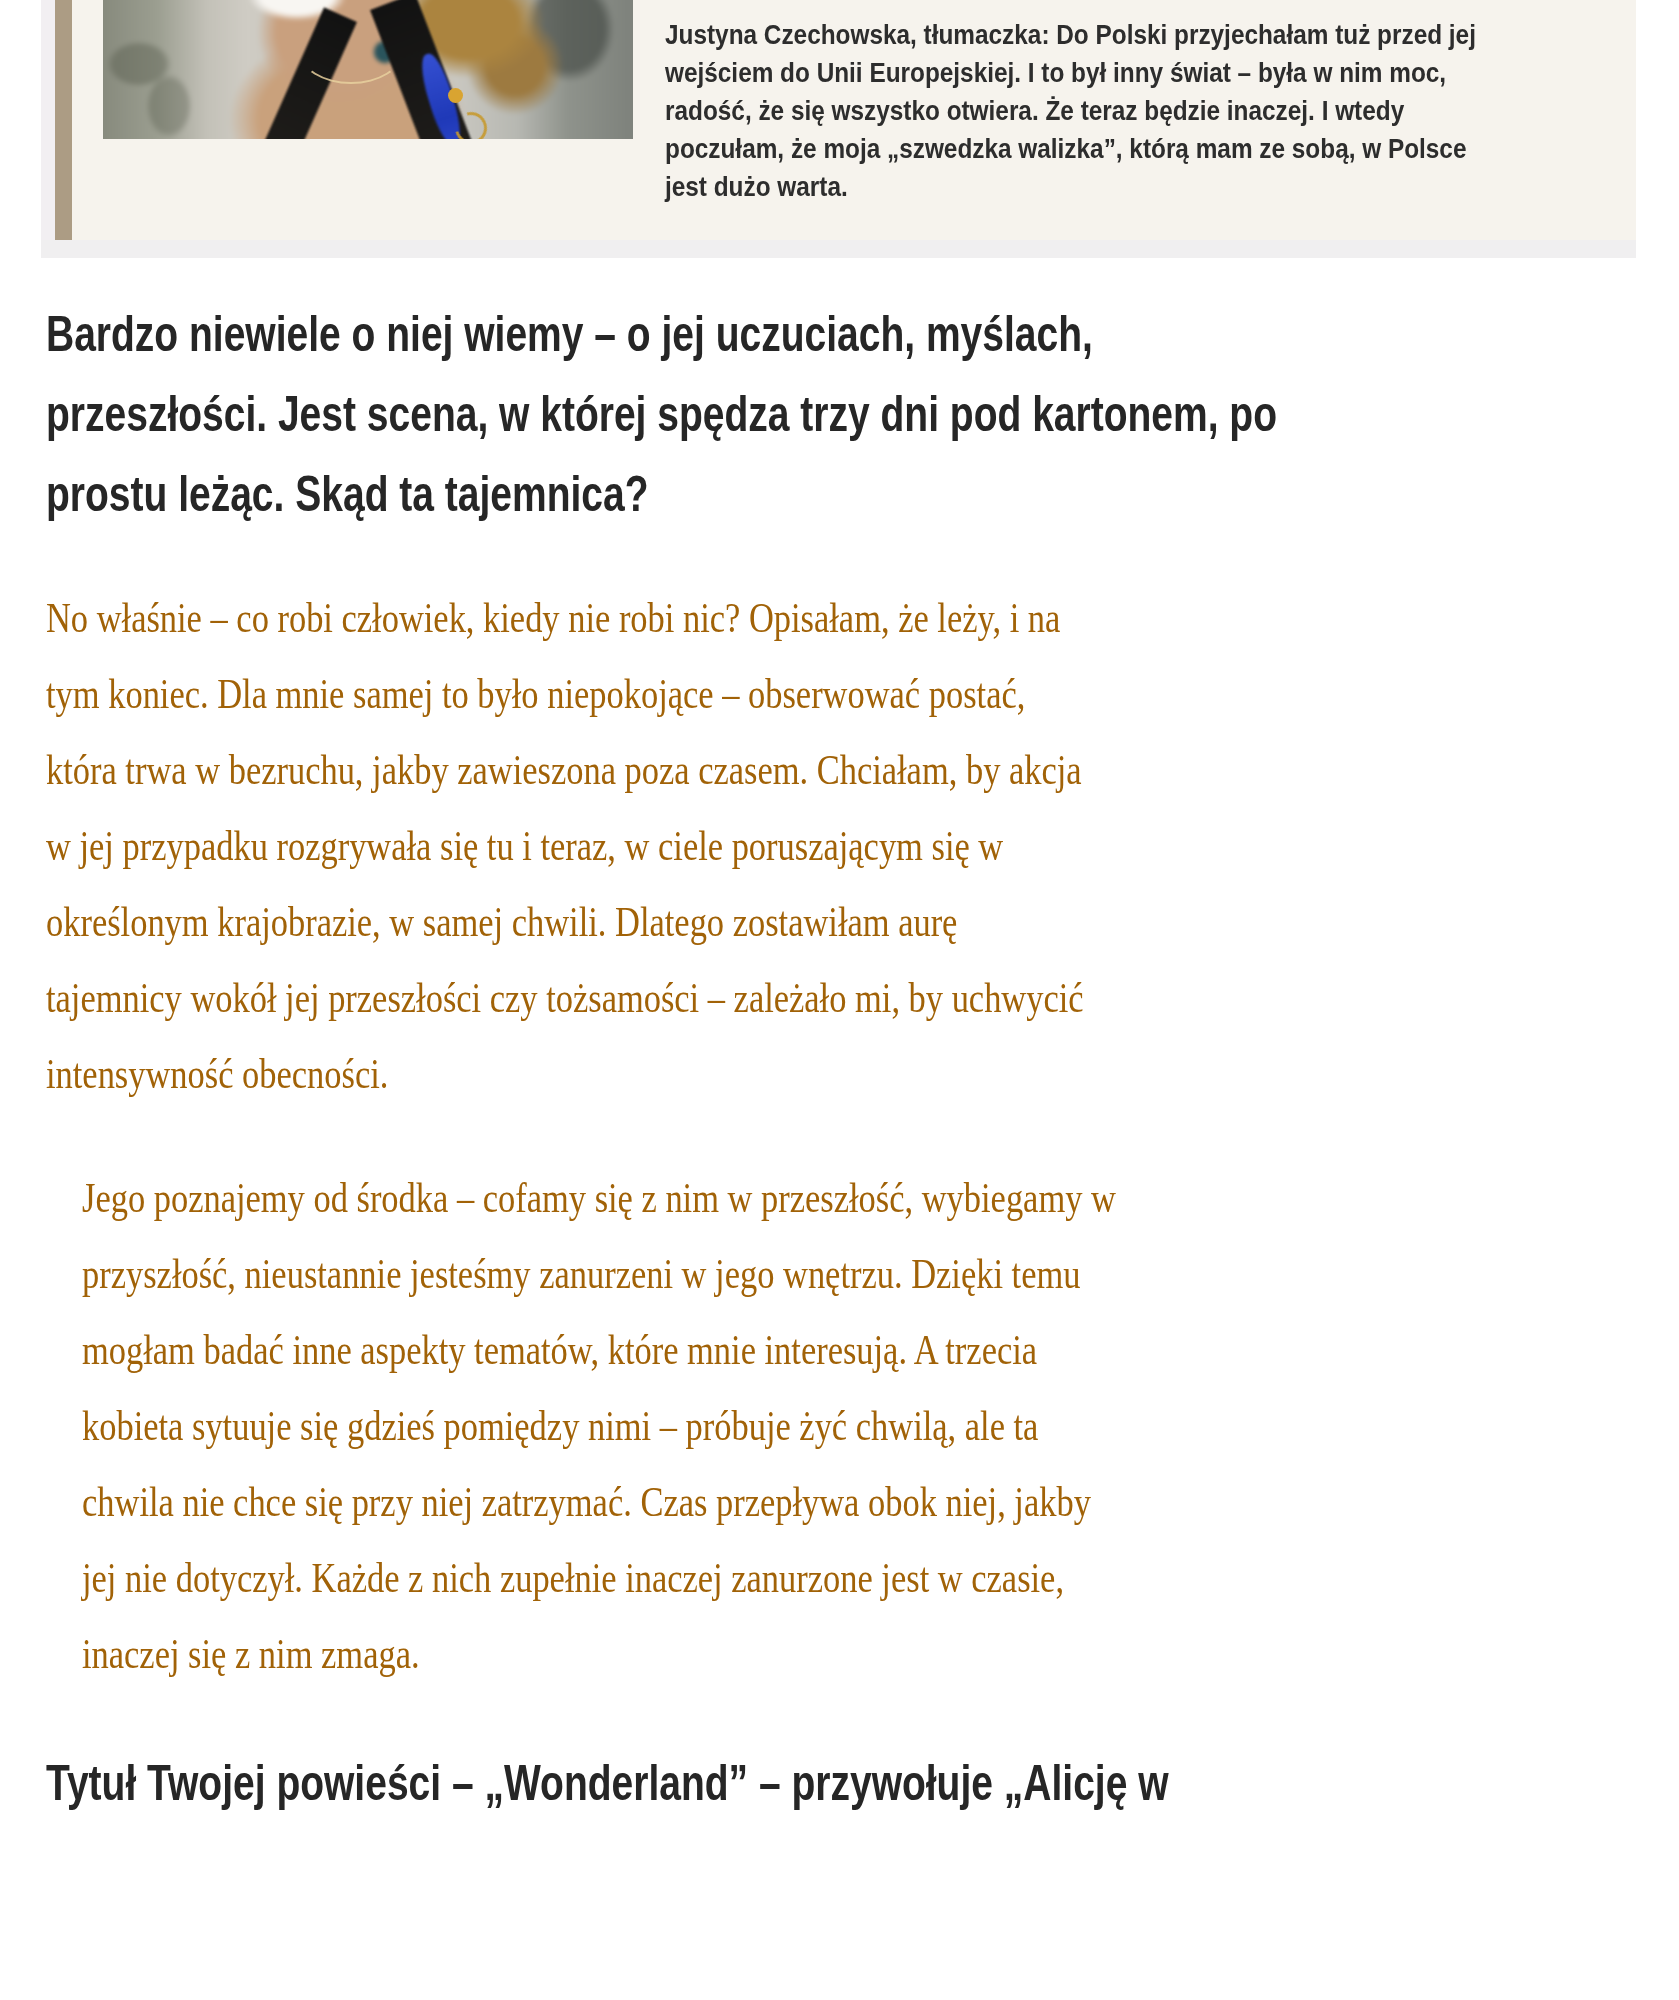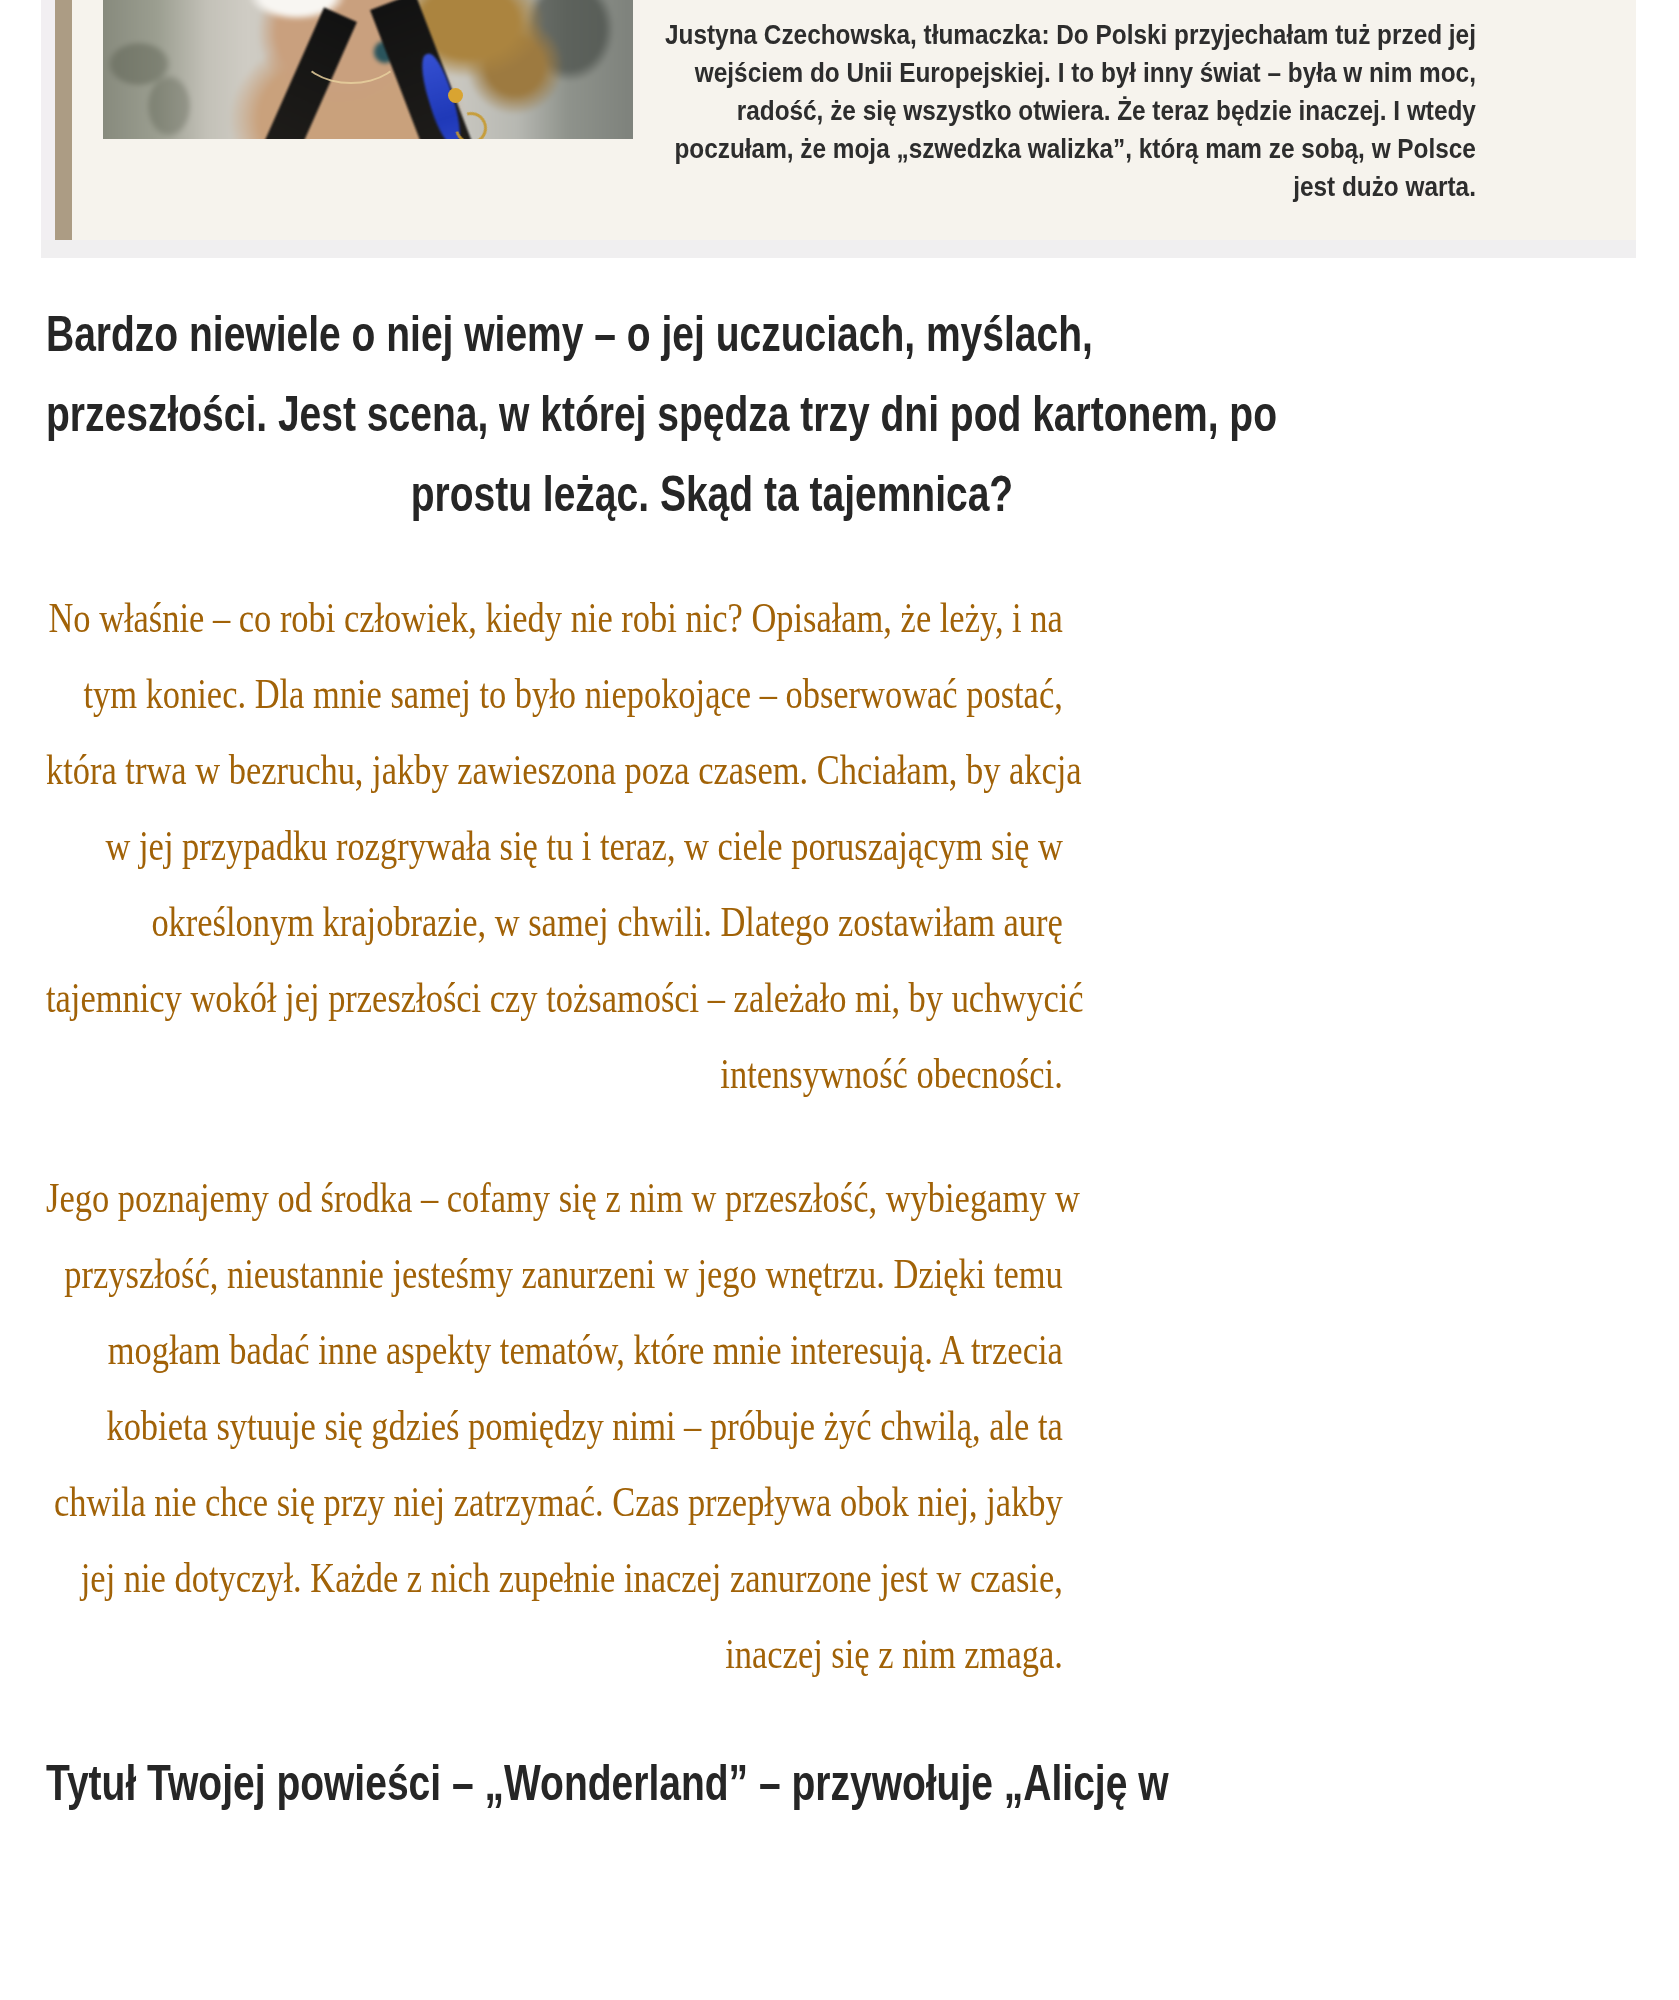--- a/index.html
+++ b/index.html
@@ -3,21 +3,21 @@
 <meta charset="utf-8">
 <title>Document</title>
 <style>
   html, body {
     margin: 0; padding: 0;
     width: 1679px; height: 2000px;
     background: #ffffff;
     overflow: hidden;
     font-family: "Liberation Sans", sans-serif;
   }
-  .page { position: relative; width: 1679px; height: 1936px; background: #ffffff; text-align: right; }
+  .page { position: relative; width: 1679px; height: 1936px; background: #ffffff; }
 
   
   .media-panel {
     position: absolute; left: 41px; top: 0;
     width: 1595px; height: 258px;
     margin: 0; background: #f6f3ed;
   }
   .edge-strip {
     position: absolute; left: 0; top: 0;
     width: 14px; height: 240px; background: #f2eff2;
@@ -97,21 +97,21 @@
   .answer {
     margin: 0; color: #a16207;
     font-family: "Liberation Serif", serif;
     font-size: 42px; line-height: 76px; font-weight: 400;
   }
   .answer .line { display: block; white-space: nowrap; transform: scaleX(0.82); transform-origin: 0 50%; }
 
   .b0 { margin-top: 36px; }
   .b1 { margin-top: 46px; }
   .b2 { margin-top: 53px; }
-  .b3 { margin-top: 48px; }
+  .b3 { margin-top: 48px; margin-left: 36px; }
   .b4 { margin-top: 51px; }
 </style>
 </head>
 <body>
 
 <div class="page">
 
   <figure class="media-panel">
     <div class="edge-strip"></div>
     <div class="accent-bar"></div>

